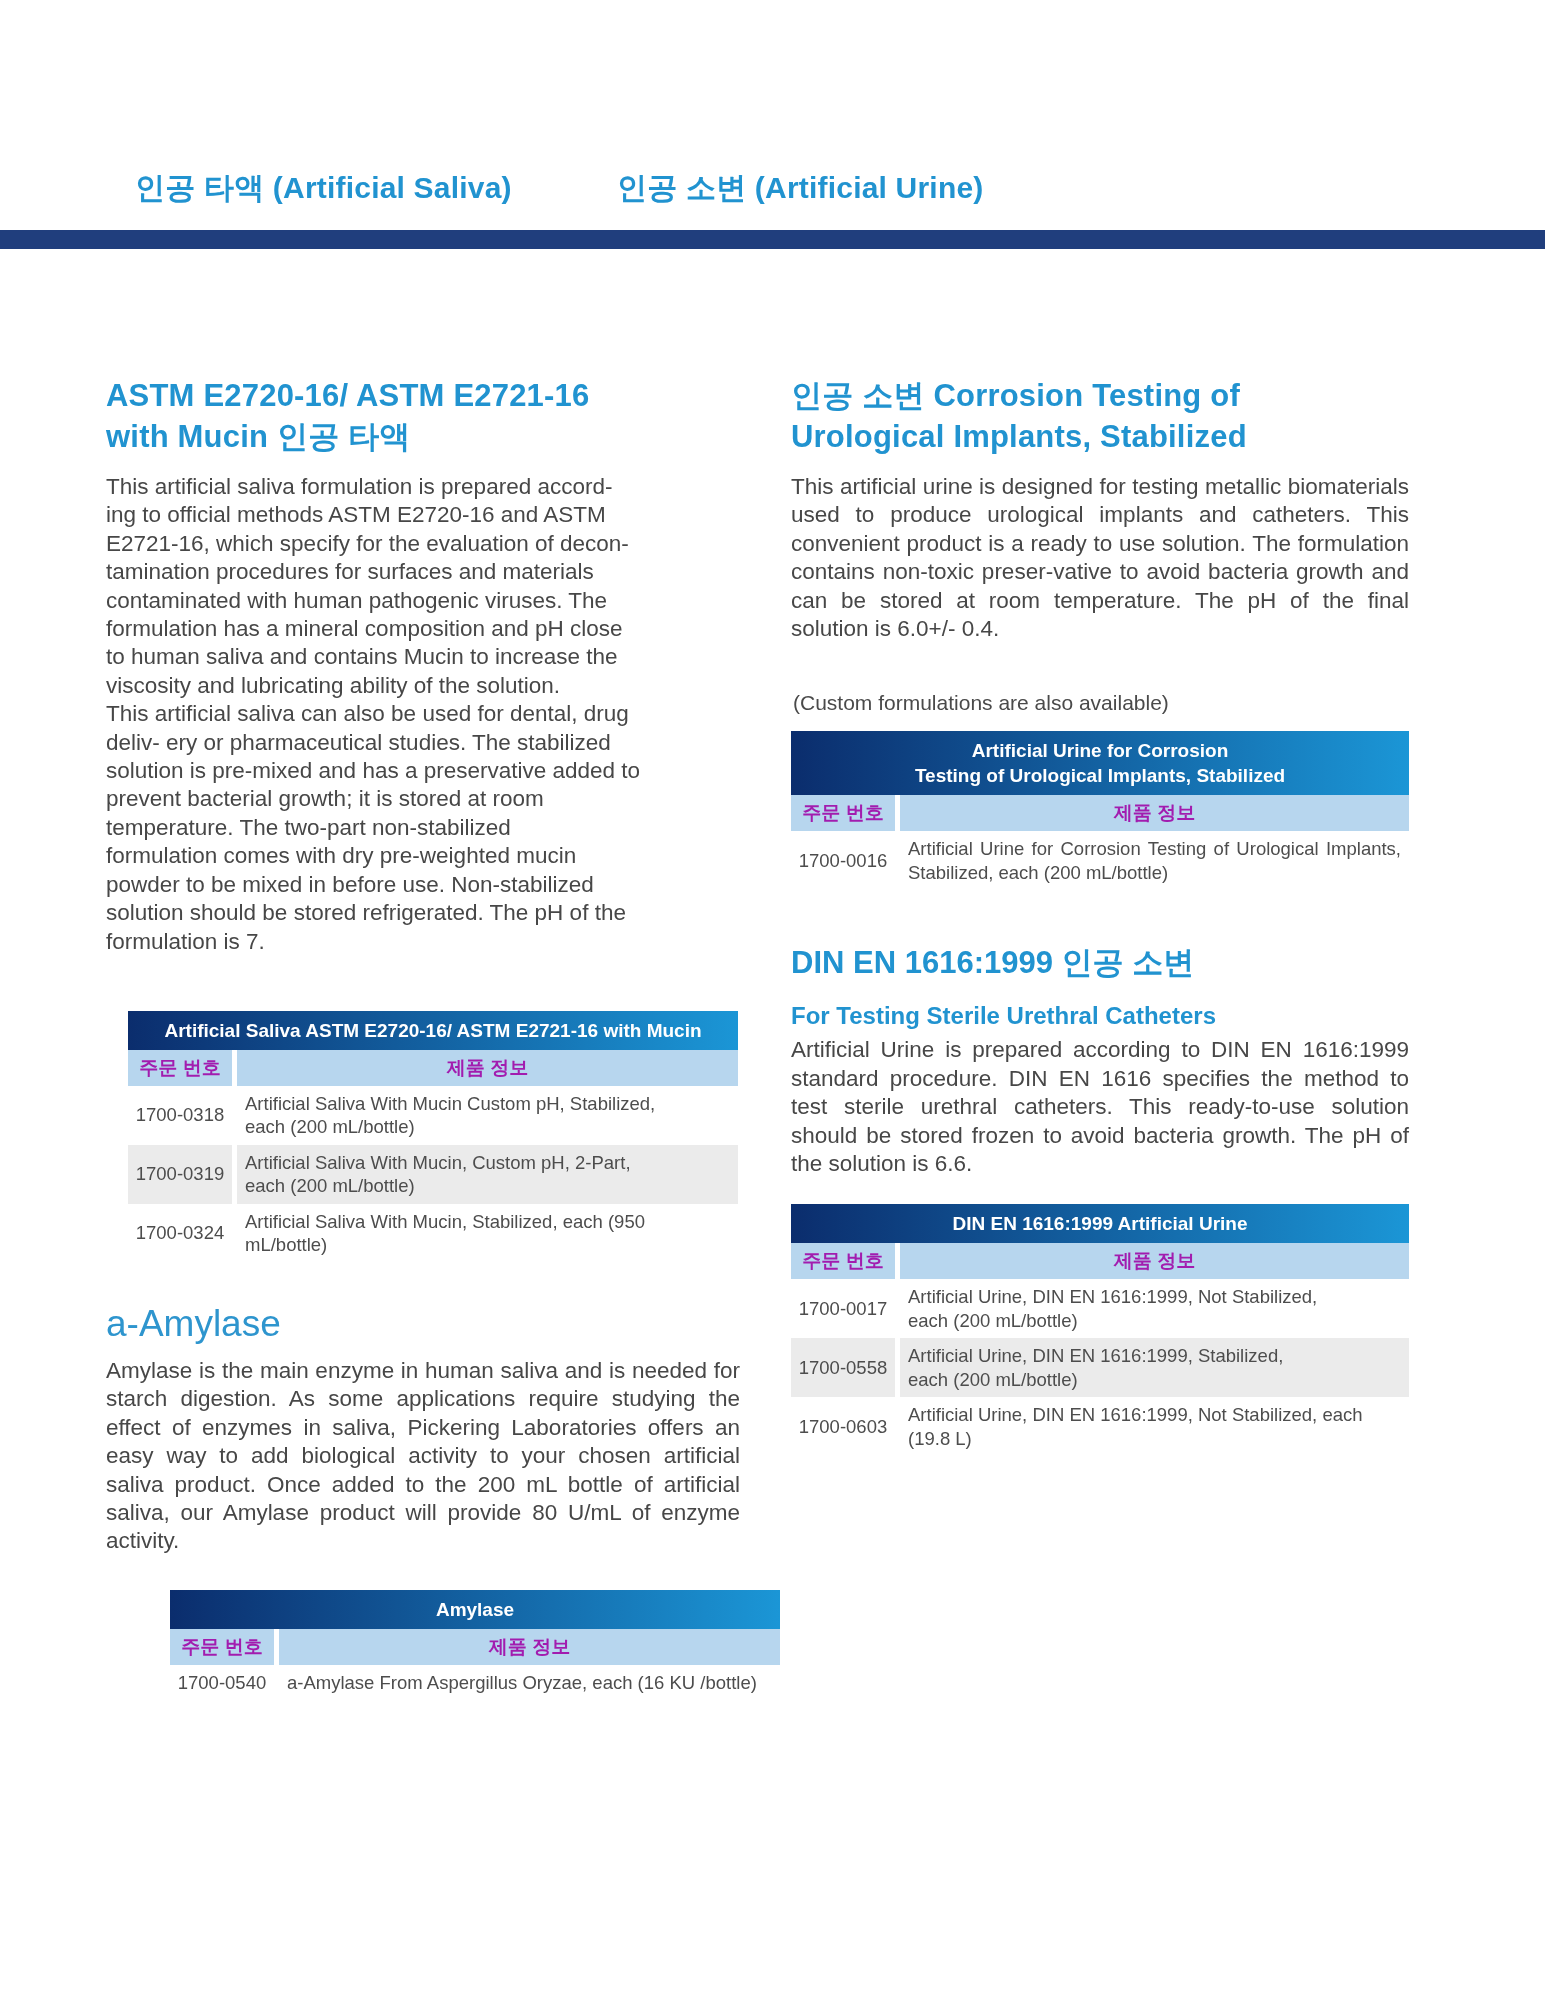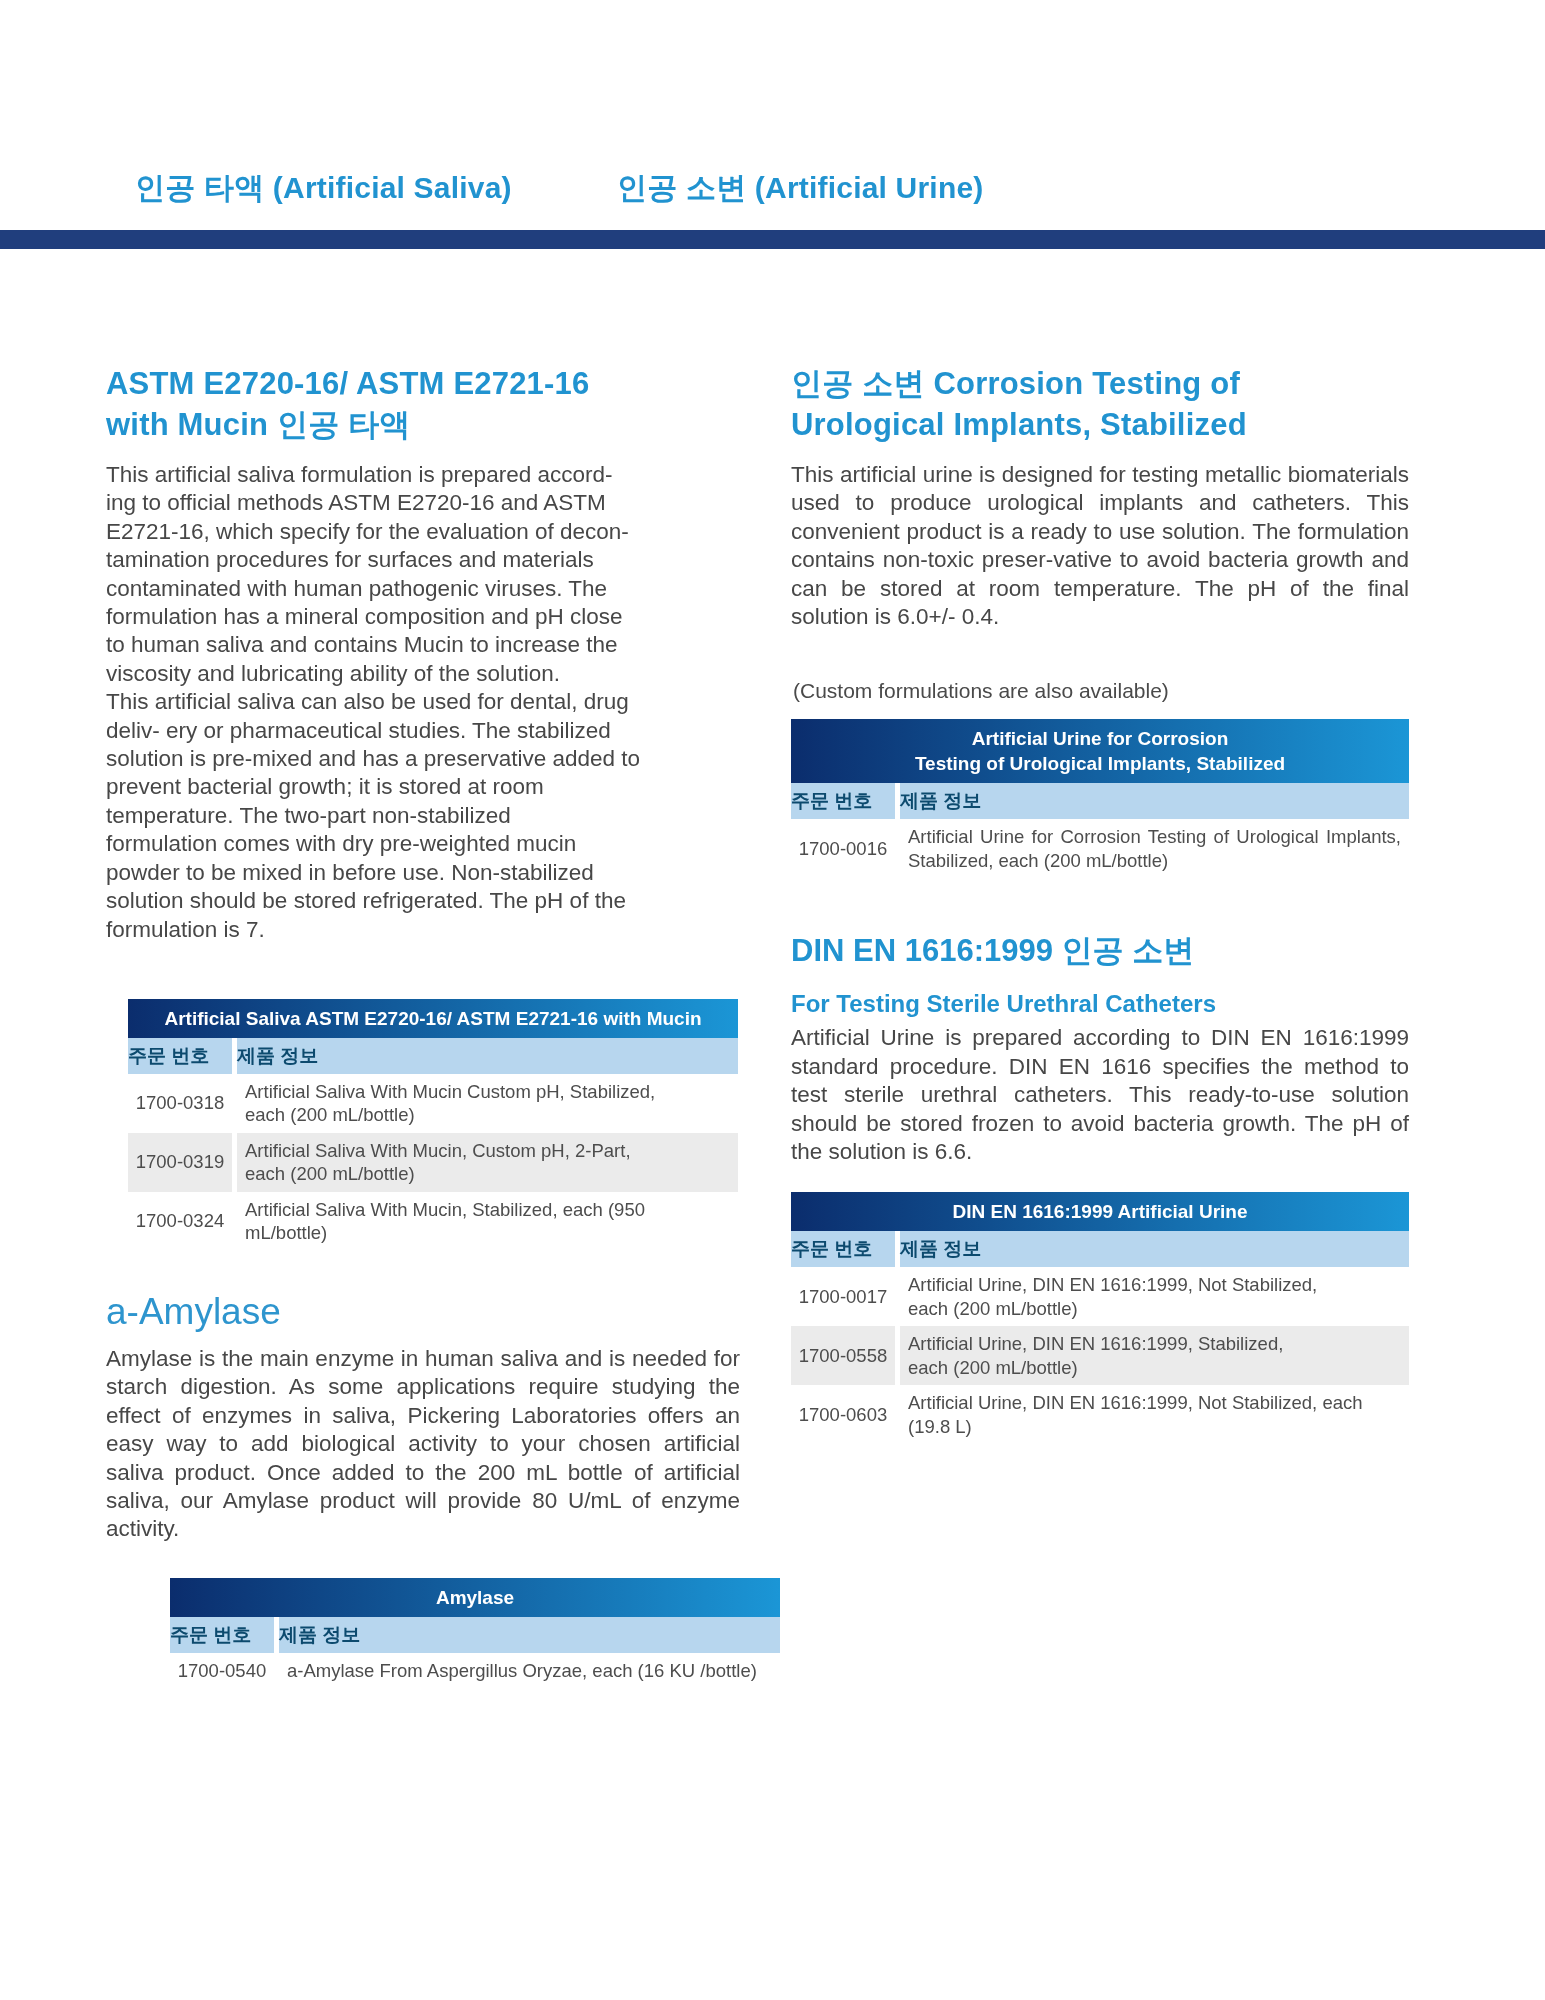--- a/index.html
+++ b/index.html
@@ -15,21 +15,21 @@
     font-size:30px; font-weight:bold;
     color:#2193d0; letter-spacing:.2px;
   }
   #title-left  { left:135px; }
   #title-right { left:617px; }
   .navy-bar {
     position:absolute; top:230px; left:0;
     width:1545px; height:19px;
     background:#203e7d;
   }
-  .col { position:absolute; top:363px; }
+  .col { position:absolute; top:375px; }
   .col-left  { left:106px; width:634px; }
   .col-right { left:791px; width:618px; }
 
   .sec-heading {
     margin:0; font-size:31px; line-height:41px;
     font-weight:bold; color:#2193d0;
     white-space:pre-line; letter-spacing:.2px;
   }
   .body {
     font-size:22.5px; line-height:28.4px;
@@ -62,22 +62,22 @@
   .mt-corr    { margin-top:16px; }
   .mt-din     { margin-top:26px; }
   .t-title {
     background:linear-gradient(90deg,#0b2d6d 0%, #1b96d6 100%);
     color:#ffffff; font-weight:bold; font-size:19px;
     text-align:center; padding:7px 6px; line-height:25px;
     white-space:pre-line;
   }
   .t-cols { display:flex; }
   .t-cols .t-c1, .t-cols .t-c2 {
-    background:#b7d6ee; color:#0c4a6e;
-    font-weight:bold; font-size:19px; 
+    background:#b7d6ee; color:#a21caf;
+    font-weight:bold; font-size:19px; text-align:center;
     padding:8px 0; line-height:20px;
   }
   .t-c1 { width:104px; flex:none; }
   .t-c2 { flex:1; }
   .t-gap { width:5px; flex:none; background:#ffffff; }
   .t-row { display:flex; font-size:18.5px; color:#4d4d4d; }
   .t-row .t-no {
     width:104px; flex:none;
     display:flex; align-items:center; justify-content:center;
     padding:6px 0;

